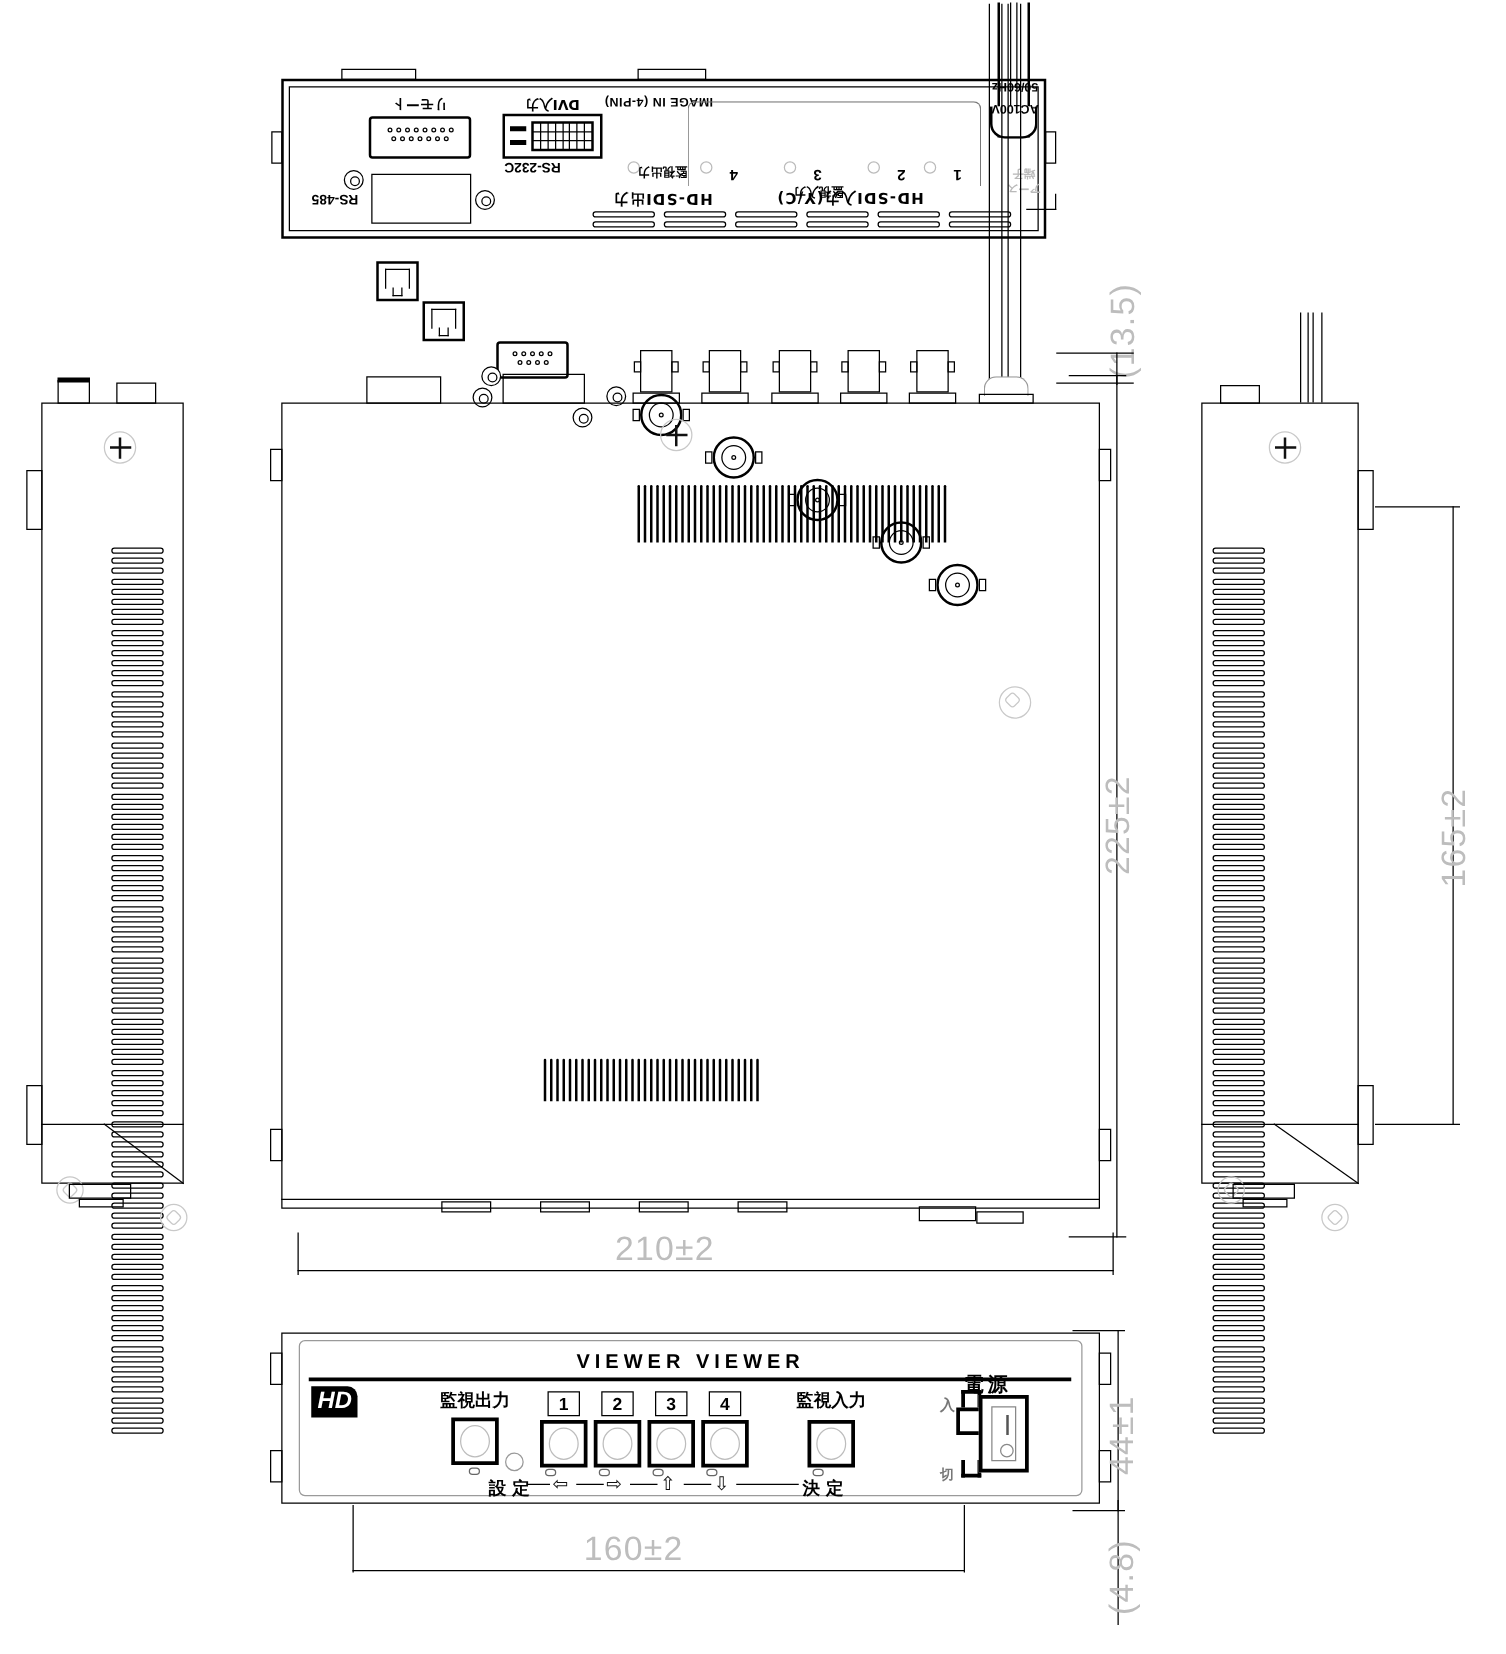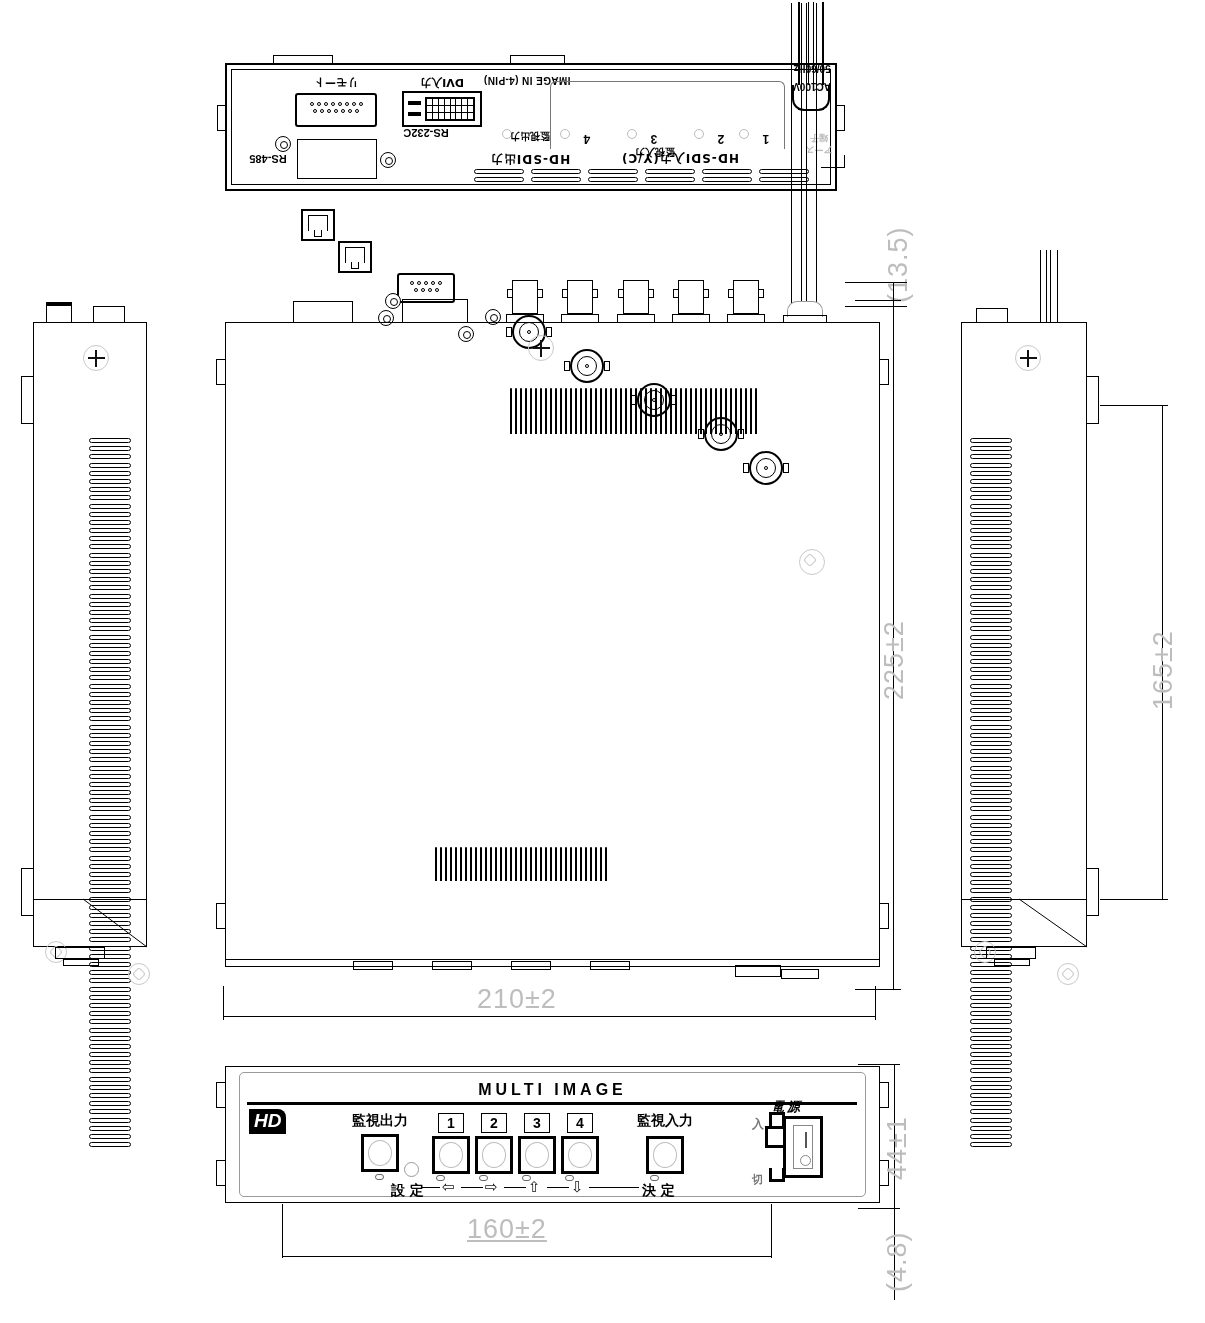--- a/index.html
+++ b/index.html
@@ -50,21 +50,21 @@
   .crossmk:before,.crossmk:after{content:"";position:absolute;background:#111;}
   .crossmk:before{left:11px;top:4px;width:2px;height:17px;}
   .crossmk:after{top:11px;left:4px;height:2px;width:17px;}
 
   
   .fbtn{width:38px;height:38px;border:3px solid #000;box-sizing:border-box;background:#fff;display:flex;align-items:center;justify-content:center;}
   .fbtn span{display:block;width:24px;height:26px;border:1px solid #bdbdbd;border-radius:50%;box-sizing:border-box;}
   .numtag{width:26px;height:20px;border:1.5px solid #000;box-sizing:border-box;display:flex;align-items:center;justify-content:center;font-size:14px;font-weight:bold;}
   .led{width:9px;height:6px;border:1px solid #666;border-radius:3px;box-sizing:border-box;}
   .jlab{font-size:14px;font-weight:bold;letter-spacing:0px;}
-  .jlab2{font-size:13px;font-weight:bold;letter-spacing:3px;font-style:italic;}
+  .jlab2{font-size:16px;font-weight:bold;letter-spacing:3px;}
 
   .pwsw{position:relative;width:62px;height:70px;}
   .rocker{position:absolute;left:18px;top:4px;width:40px;height:62px;border:3px solid #000;box-sizing:border-box;background:#fff;}
   .rocker i{position:absolute;left:7px;top:6px;right:7px;bottom:6px;border:1px solid #888;box-sizing:border-box;}
   .rocker u{position:absolute;left:19px;top:13px;width:2px;height:16px;background:#555;}
   .rocker s{position:absolute;left:14px;top:36px;width:11px;height:11px;border:1px solid #888;border-radius:50%;box-sizing:border-box;}
   .swbr{position:absolute;left:0;top:14px;width:22px;height:22px;border:3px solid #000;box-sizing:border-box;background:#fff;}
   .swbr2{position:absolute;left:4px;top:0px;width:16px;height:14px;border:3px solid #000;border-bottom:none;box-sizing:border-box;}
   .swbr3{position:absolute;left:4px;bottom:0px;width:16px;height:14px;border:3px solid #000;border-top:none;box-sizing:border-box;}
 
@@ -661,21 +661,21 @@
 <div class="abs" style="left:225px;top:1060px;width:650px;height:150px;">
 
   <div class="abs blk" style="left:0;top:6px;width:655px;height:137px;border-width:1.8px;"></div>
   <div class="abs" style="left:14px;top:12px;width:627px;height:125px;border:1.3px solid #9a9a9a;border-radius:5px;box-sizing:border-box;"></div>
 
   <div class="abs blk" style="left:-9px;top:22px;width:10px;height:26px;"></div>
   <div class="abs blk" style="left:654px;top:22px;width:10px;height:26px;"></div>
   <div class="abs blk" style="left:-9px;top:100px;width:10px;height:26px;"></div>
   <div class="abs blk" style="left:654px;top:100px;width:10px;height:26px;"></div>
 
-  <div class="abs mvtitle" style="left:200px;top:21px;width:255px;text-align:center;">MULTI IMAGE</div>
+  <div class="abs mvtitle" style="left:200px;top:21px;width:255px;text-align:center;">VIEWER VIEWER</div>
   <div class="abs" style="left:22px;top:42px;width:610px;height:3px;background:#000;"></div>
 
   <div class="abs hdlogo" style="left:24px;top:49px;">HD</div>
 
   <div class="abs jlab jp" style="left:123px;top:52px;width:64px;text-align:center;">監視出力</div>
   <div class="abs fbtn" style="left:136px;top:74px;">
       <span></span>
     </div>
   <div class="abs led" style="left:150px;top:114px;"></div>
 
@@ -753,30 +753,30 @@
   <div class="abs" style="left:10px;top:689px;width:46px;height:1px;background:#000;"></div>
 </div>
 
 <div class="abs" style="left:1100px;top:405px;width:80px;height:500px;">
   <div class="abs" style="left:62px;top:0;width:1.3px;height:495px;background:#000;"></div>
   <div class="abs dimtxt rot90" style="left:48px;top:305px;">165±2</div>
   <div class="abs" style="left:0;top:0;width:68px;height:1px;background:#000;"></div>
   <div class="abs" style="left:0;top:494px;width:68px;height:1px;background:#000;"></div>
 </div>
 
-<div class="abs" style="left:221px;top:970px;width:660px;height:60px;">
+<div class="abs" style="left:236px;top:970px;width:660px;height:60px;">
   <div class="abs" style="left:2px;top:46px;width:653px;height:1.3px;background:#000;"></div>
   <div class="abs dimtxt" style="left:256px;top:14px;">210±2</div>
   <div class="abs" style="left:2px;top:16px;width:1px;height:34px;background:#000;"></div>
   <div class="abs" style="left:654px;top:16px;width:1px;height:34px;background:#000;"></div>
 </div>
 
 <div class="abs" style="left:282px;top:1210px;width:520px;height:60px;">
   <div class="abs" style="left:0;top:46px;width:490px;height:1.3px;background:#000;"></div>
-  <div class="abs dimtxt" style="left:185px;top:4px;text-decoration:underline;">160±2</div>
+  <div class="abs dimtxt" style="left:185px;top:14px;">160±2</div>
   <div class="abs" style="left:0;top:-6px;width:1px;height:54px;background:#000;"></div>
   <div class="abs" style="left:489px;top:-6px;width:1px;height:54px;background:#000;"></div>
 </div>
 
 <div class="abs" style="left:862px;top:1060px;width:60px;height:160px;">
   <div class="abs" style="left:32px;top:4px;width:1.3px;height:145px;background:#000;"></div>
   <div class="abs dimtxt rot90" style="left:20px;top:120px;">44±1</div>
   <div class="abs" style="left:-4px;top:4px;width:42px;height:1px;background:#000;"></div>
   <div class="abs" style="left:-4px;top:148px;width:42px;height:1px;background:#000;"></div>
 </div>

